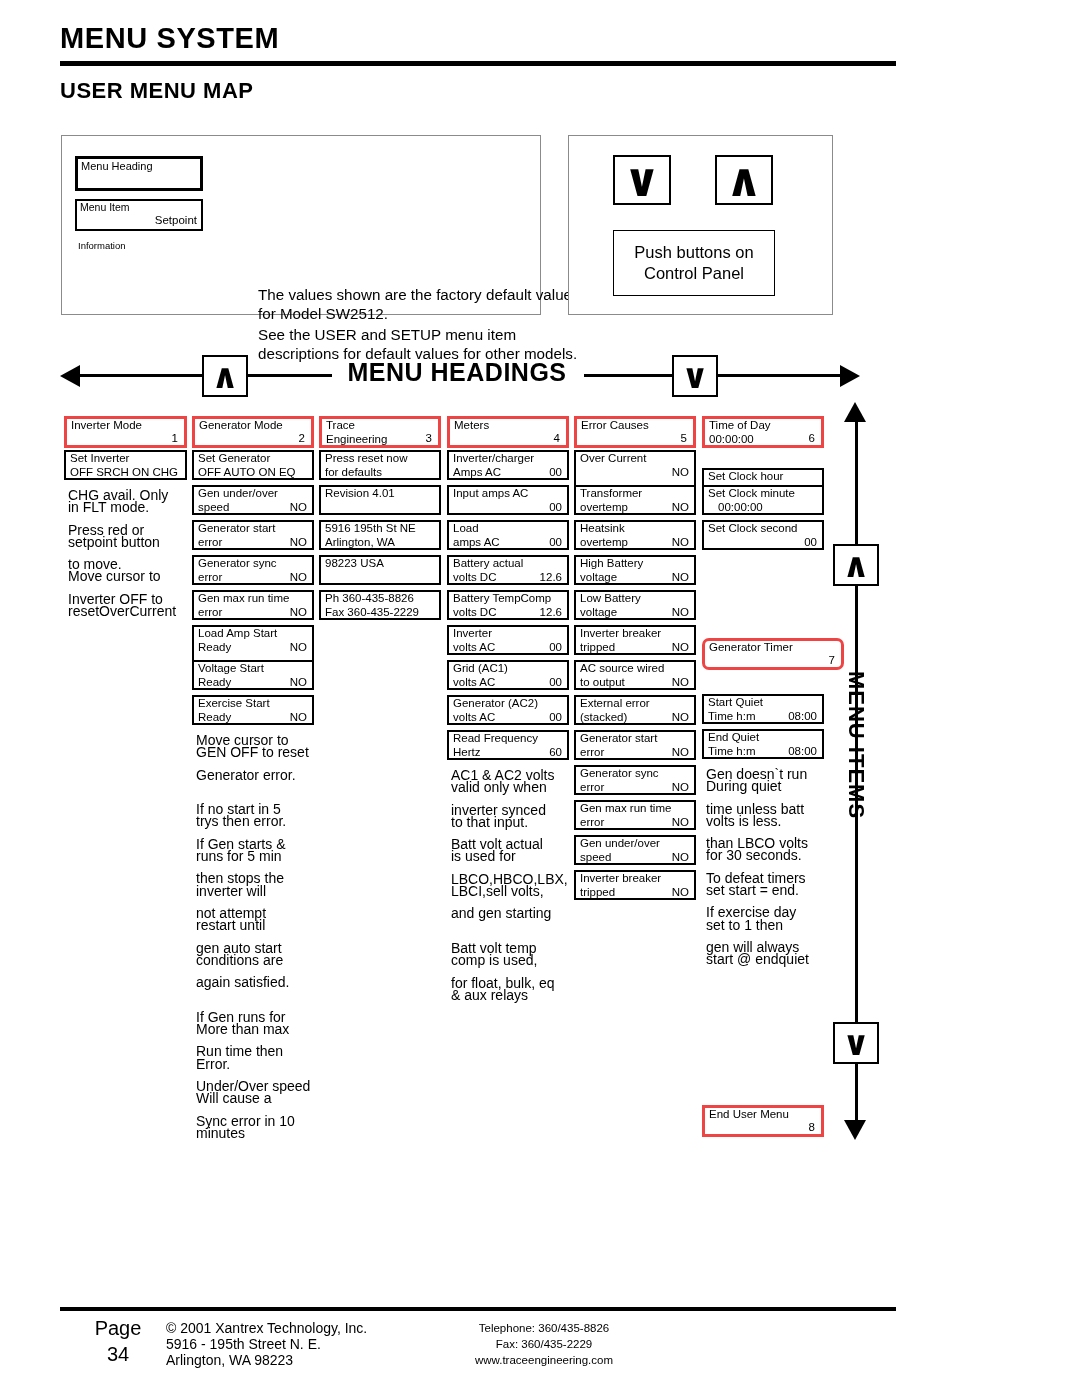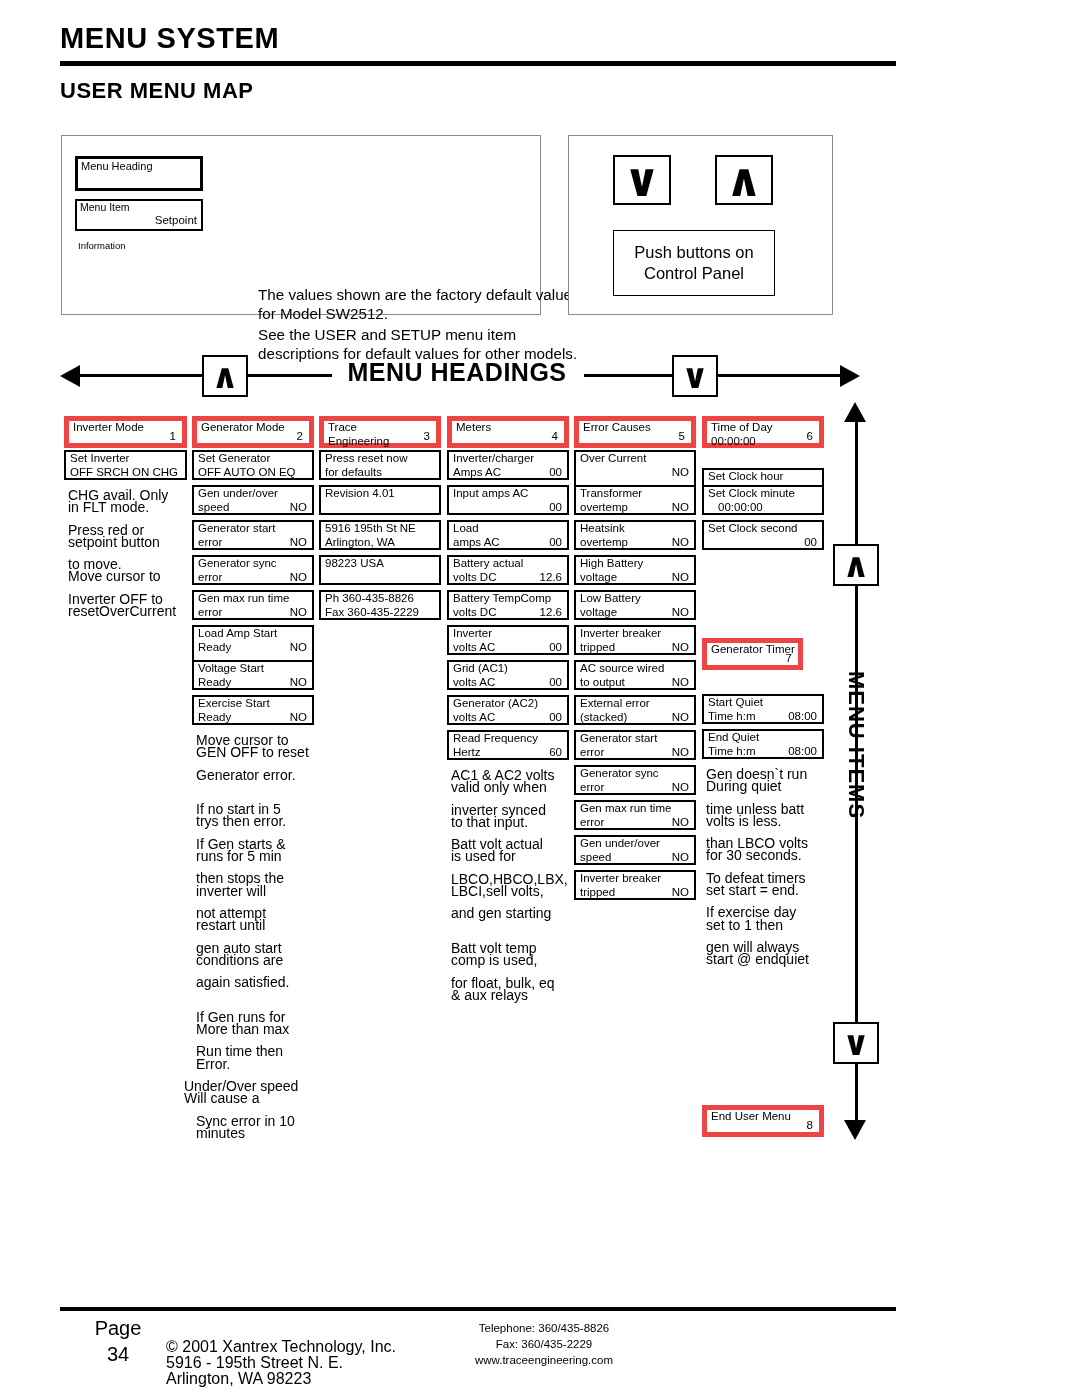--- a/index.html
+++ b/index.html
@@ -180,21 +180,21 @@
     transform: rotate(90deg);
   }
 
   
   #menu-grid { position: absolute; left: 0; top: 0; width: 1080px; height: 1397px; }
   .cell {
     position: absolute;
     box-sizing: border-box;
     background: #fff;
   }
-  .cell.head { border: 5px solid #ef4444; }
+  .cell.head { border: 3px solid #ef4444; }
   .cell.item { border: 2px solid #000; }
   .cell .l1 {
     position: absolute; left: 4px; top: 0px;
     font-size: 11.5px; white-space: nowrap;
   }
   .cell .l2 {
     position: absolute; left: 4px; top: 14px;
     font-size: 11.5px; white-space: nowrap;
   }
   .cell .val {
@@ -342,21 +342,21 @@
  inverter will</div>
       <div class="note" style="left: 196px; top: 907px;">not attempt
 restart until</div>
       <div class="note" style="left: 196px; top: 941.6px;">gen auto start
 conditions are</div>
       <div class="note" style="left: 196px; top: 976.2px;">again satisfied.</div>
       <div class="note" style="left: 196px; top: 1010.8px;">If Gen runs for
 More than max</div>
       <div class="note" style="left: 196px; top: 1045.4px;">Run time then
 Error.</div>
-      <div class="note" style="left: 184px; top: 1080px;">Under/Over speed
+      <div class="note" style="left: 196px; top: 1080px;">Under/Over speed
 Will cause a</div>
       <div class="note" style="left: 196px; top: 1114.6px;">Sync error in 10
 minutes</div>
       <div class="cell head" style="left: 319px; top: 416px; width: 122px; height: 32px;">
         <span class="l1">Trace</span>
         <span class="l2">Engineering</span>
         <span class="num">3</span>
       </div>
       <div class="cell item" style="left: 319px; top: 450px; width: 122px; height: 30px;">
         <span class="l1">Press reset now</span>
@@ -515,21 +515,21 @@
         <span class="center-l2">00:00:00</span>
       </div>
       <div class="cell item" style="left: 702px; top: 485px; width: 122px; height: 30px;">
         <span class="l1">Set Clock minute</span>
         <span class="center-l2">00:00:00</span>
       </div>
       <div class="cell item" style="left: 702px; top: 520px; width: 122px; height: 30px;">
         <span class="l1">Set Clock second</span>
         <span class="val">00</span>
       </div>
-      <div class="cell head" style="left: 702px; top: 638px; width: 101px; height: 32px;">
+      <div class="cell head" style="left: 702px; top: 638px; width: 142px; height: 32px; border-radius: 7px;">
         <span class="l1">Generator Timer</span>
         <span class="num">7</span>
       </div>
       <div class="cell item" style="left: 702px; top: 694px; width: 122px; height: 30px;">
         <span class="l1">Start Quiet</span>
         <span class="l2">Time  h:m</span>
         <span class="val">08:00</span>
       </div>
       <div class="cell item" style="left: 702px; top: 729px; width: 122px; height: 30px;">
         <span class="l1">End Quiet</span>
@@ -551,21 +551,21 @@
       <div class="cell head" style="left: 702px; top: 1105px; width: 122px; height: 32px;">
         <span class="l1">End User Menu</span>
         <span class="num">8</span>
       </div>
     </div>
 
   <div style="position:absolute;left:60px;top:1307px;width:836px;height:4px;background:#000;"></div>
   <div style="position:absolute;left:78px;top:1317px;width:80px;text-align:center;font-size:20px;">Page</div>
   <div style="position:absolute;left:78px;top:1343px;width:80px;text-align:center;font-size:20px;">34</div>
 
-  <div style="position:absolute;left:166px;top:1320px;font-size:16px;line-height:16px;margin-top:19px;">
+  <div style="position:absolute;left:166px;top:1320px;font-size:14px;line-height:16px;">
     <div>© 2001  Xantrex Technology, Inc.</div>
     <div>5916 - 195th Street N. E.</div>
     <div>Arlington, WA 98223</div>
   </div>
 
   <div style="position:absolute;left:420px;top:1320px;width:248px;text-align:center;font-size:11.5px;line-height:16px;">
     <div>Telephone: 360/435-8826</div>
     <div>Fax: 360/435-2229</div>
     <div>www.traceengineering.com</div>
   </div>

